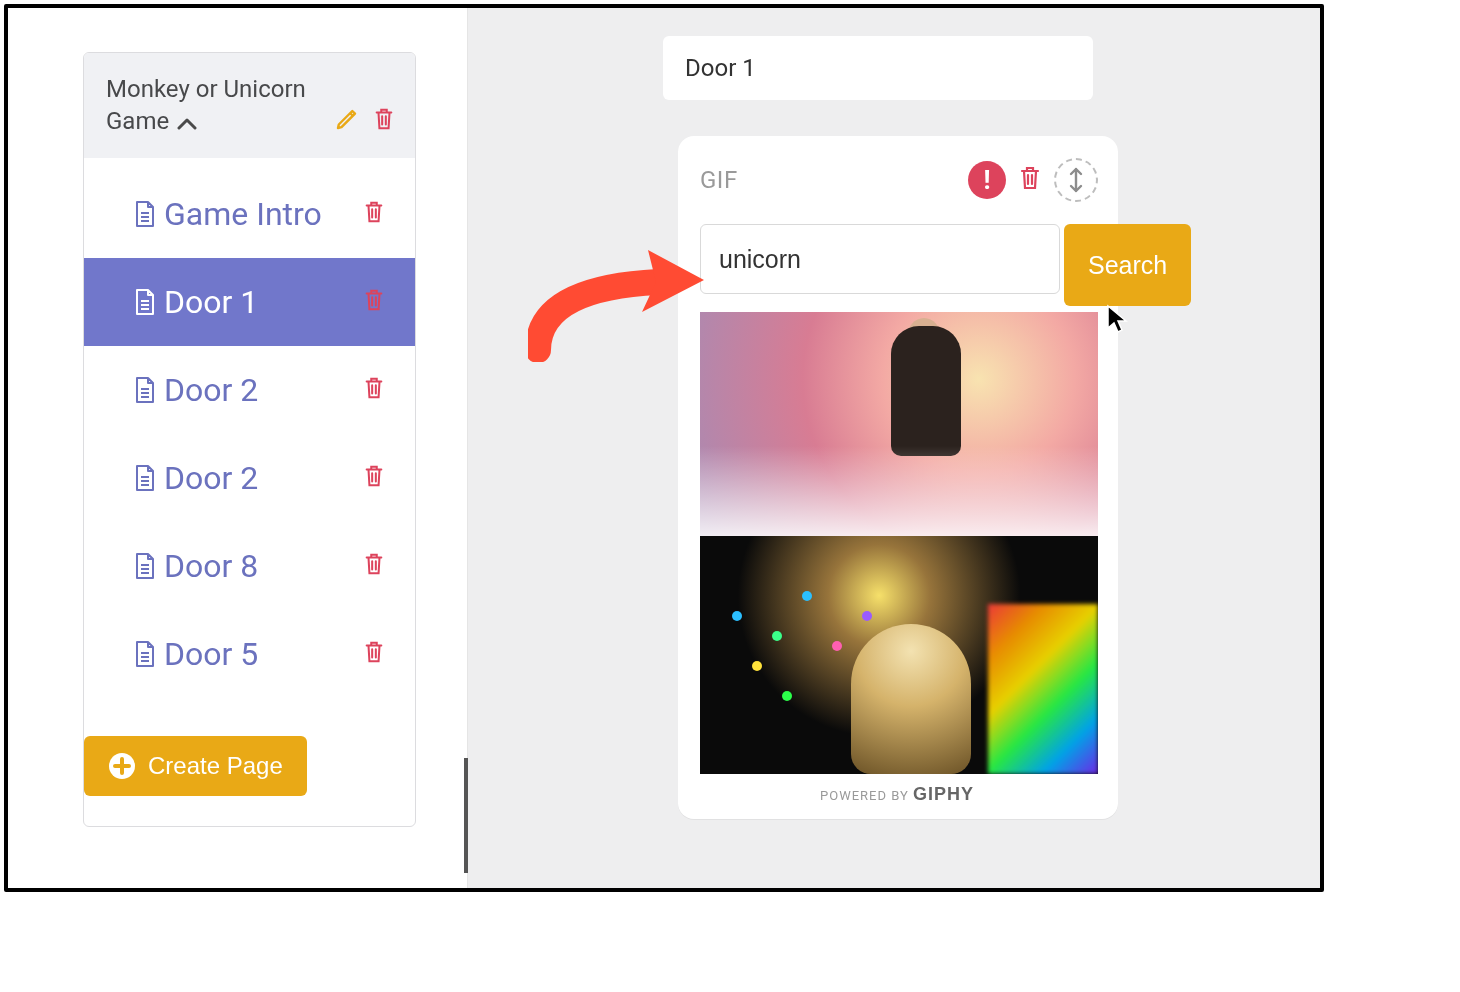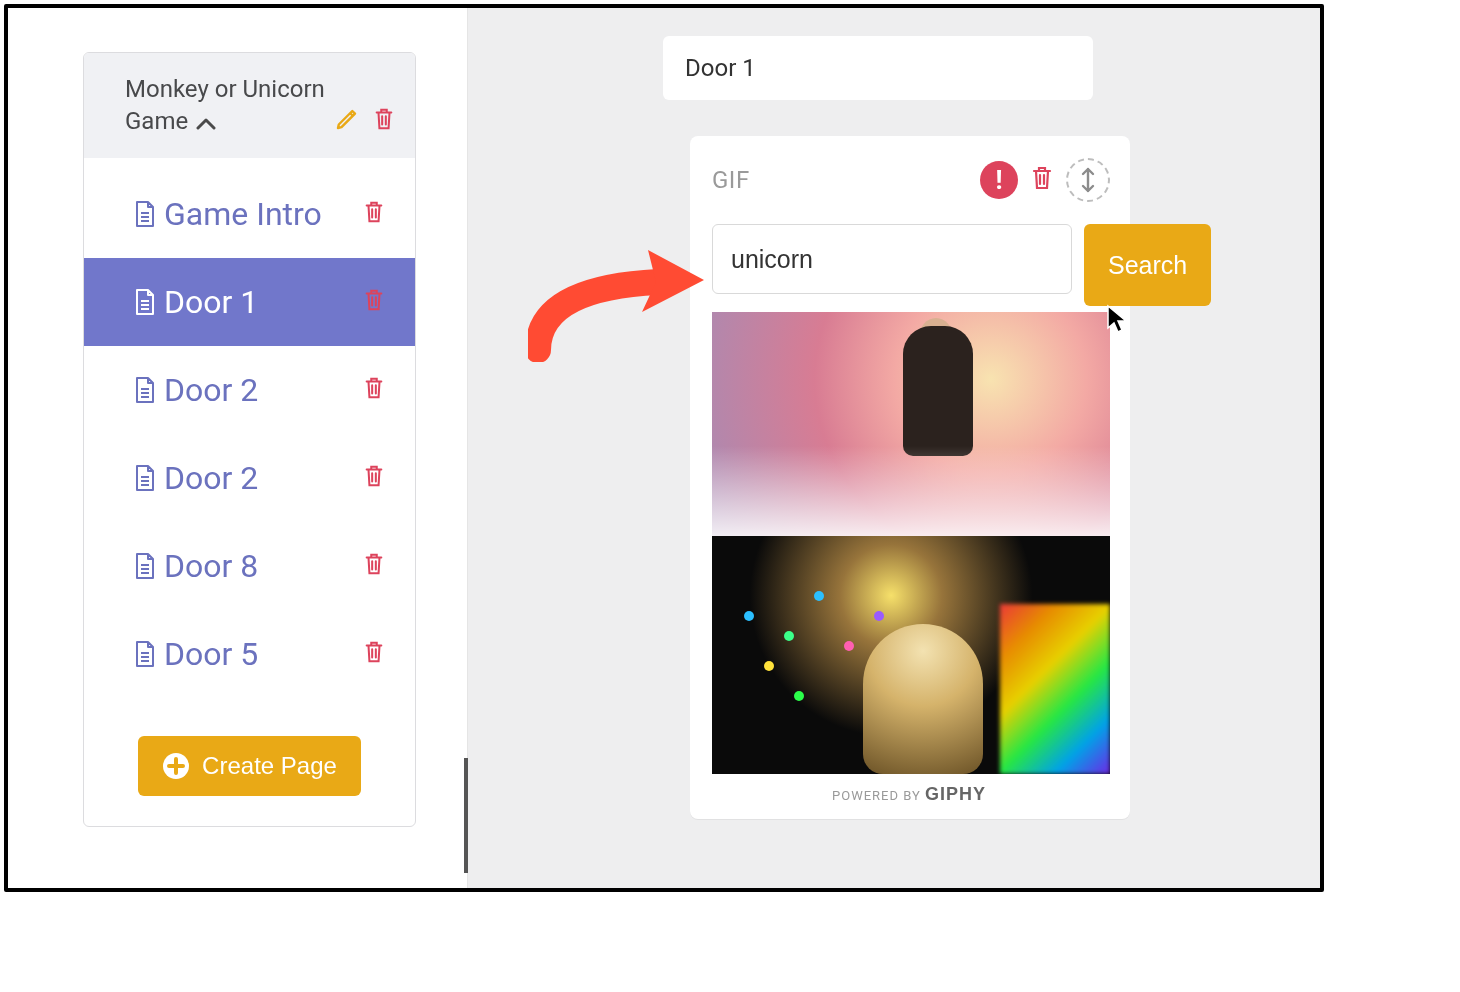--- a/index.html
+++ b/index.html
@@ -58,21 +58,21 @@
   background: #fff;
   overflow: hidden;
 }
 .panel-header {
   background: #f0f1f4;
   padding: 20px 20px 20px 22px;
   display: flex;
   align-items: flex-end;
   position: relative;
 }
-.panel-title-wrap { flex: 1; margin-left: 19px; }
+.panel-title-wrap { flex: 1; }
 .panel-title {
   font-size: 24px;
   color: #48494b;
   line-height: 1.35;
   display: inline;
 }
 .chev {
   display: inline-block;
   vertical-align: middle;
   margin-left: 4px;
@@ -100,21 +100,21 @@
 .page-item.active {
   background: #7177cb;
 }
 .page-item.active .lbl { color: #fff; }
 .page-item.active .doc-icon path { stroke: #fff; }
 .doc-icon { width: 22px; height: 28px; flex-shrink: 0; }
 
 .trash-icon { width: 22px; height: 24px; flex-shrink: 0; }
 .pencil-icon { width: 24px; height: 24px; }
 
-.create-row { padding: 34px 0 30px 0; display: flex; justify-content: center; }
+.create-row { padding: 34px 0 30px 0; display: flex; }
 .create-btn {
   background: #e9a916;
   color: #fff;
   border: none;
   border-radius: 6px;
   font-size: 24px;
   font-weight: 500;
   padding: 16px 24px;
   display: flex;
   align-items: center;
@@ -133,25 +133,25 @@
   background: #fff;
   border-radius: 6px;
   display: flex;
   align-items: center;
   padding-left: 22px;
   font-size: 24px;
   color: #333;
 }
 .gif-card {
   position: absolute;
-  left: 222px;
+  left: 210px;
   top: 128px;
   width: 440px;
   background: #fff;
-  border-radius: 8px;
+  border-radius: 16px;
   box-shadow: 0 1px 0 rgba(0,0,0,0.05);
   padding: 22px 20px 12px 22px;
 }
 .gif-head {
   display: flex;
   align-items: center;
   margin-bottom: 22px;
 }
 .gif-title {
   flex: 1;
@@ -166,21 +166,21 @@
   border-radius: 50%;
   display: flex; align-items: center; justify-content: center;
   color: #fff; font-size: 26px; font-weight: 700;
 }
 .drag-handle {
   width: 44px; height: 44px;
   border: 2px dashed #bdbdbd;
   border-radius: 50%;
   display: flex; align-items: center; justify-content: center;
 }
-.search-row { display: flex; gap: 12px; margin-bottom: 6px; }
+.search-row { display: flex; gap: 4px; margin-bottom: 6px; }
 .search-input {
   flex: 1;
   height: 70px;
   border: 1px solid #d9d9d9;
   border-radius: 6px;
   font-size: 25px;
   padding: 0 18px;
   color: #333;
   outline: none;
 }

